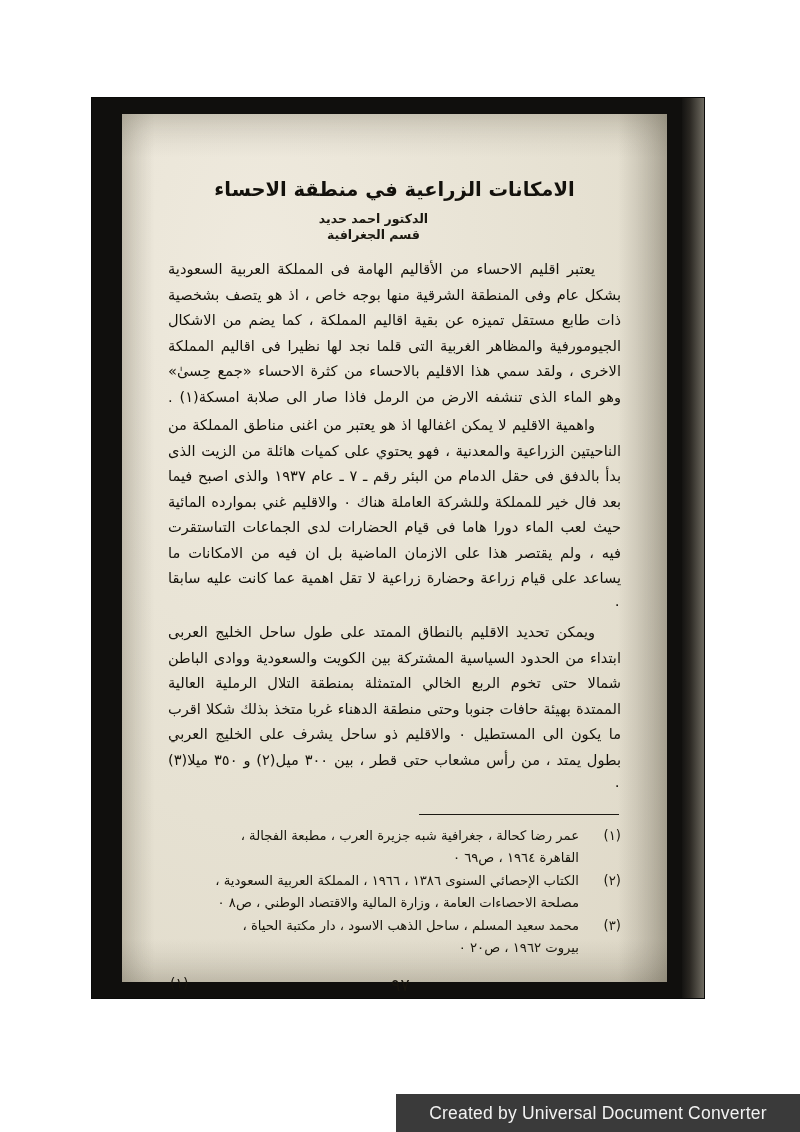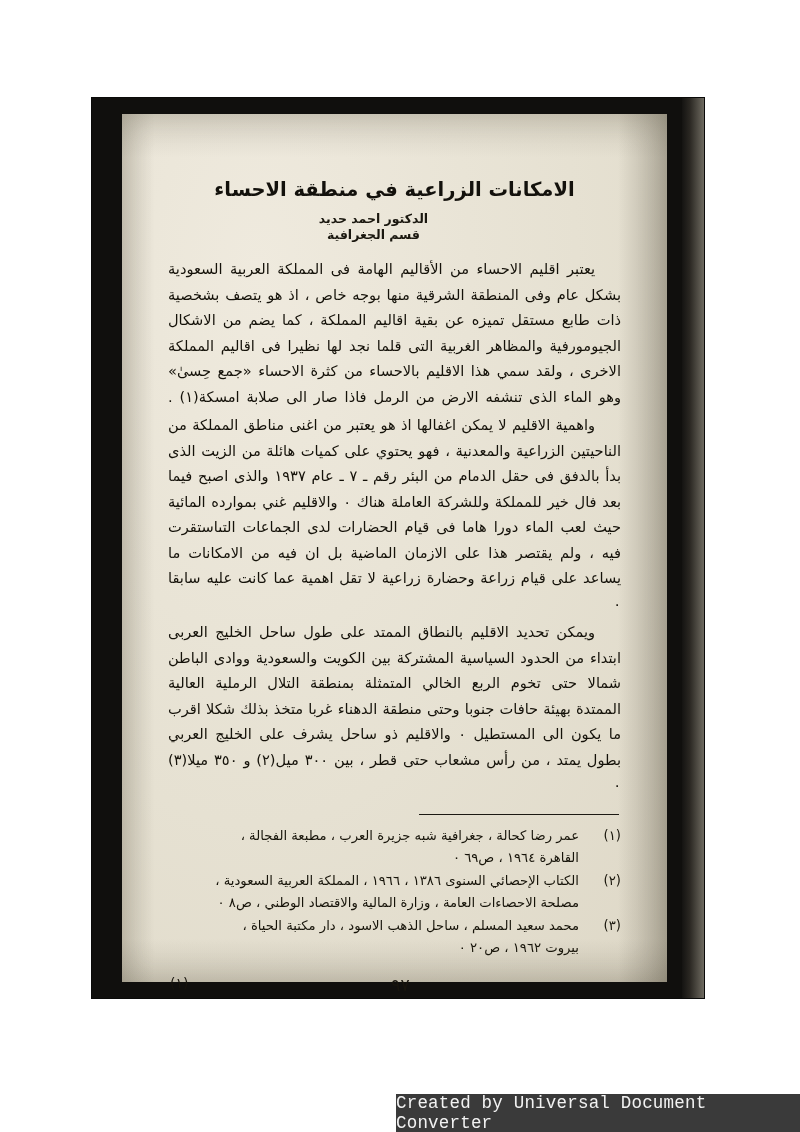--- a/index.html
+++ b/index.html
@@ -160,21 +160,21 @@
 
   
   .watermark {
     position: absolute;
     left: 396px;
     top: 1094px;
     width: 404px;
     height: 38px;
     background: #3a3a3a;
     color: #f2f2f2;
-    font-family: Liberation Mono, monospace;
+    font-family: Liberation Sans, sans-serif;
     font-size: 17.5px;
     display: flex;
     align-items: center;
     justify-content: center;
     letter-spacing: 0.2px;
     direction: ltr;
   }
 </style>
 </head>
 <body>

